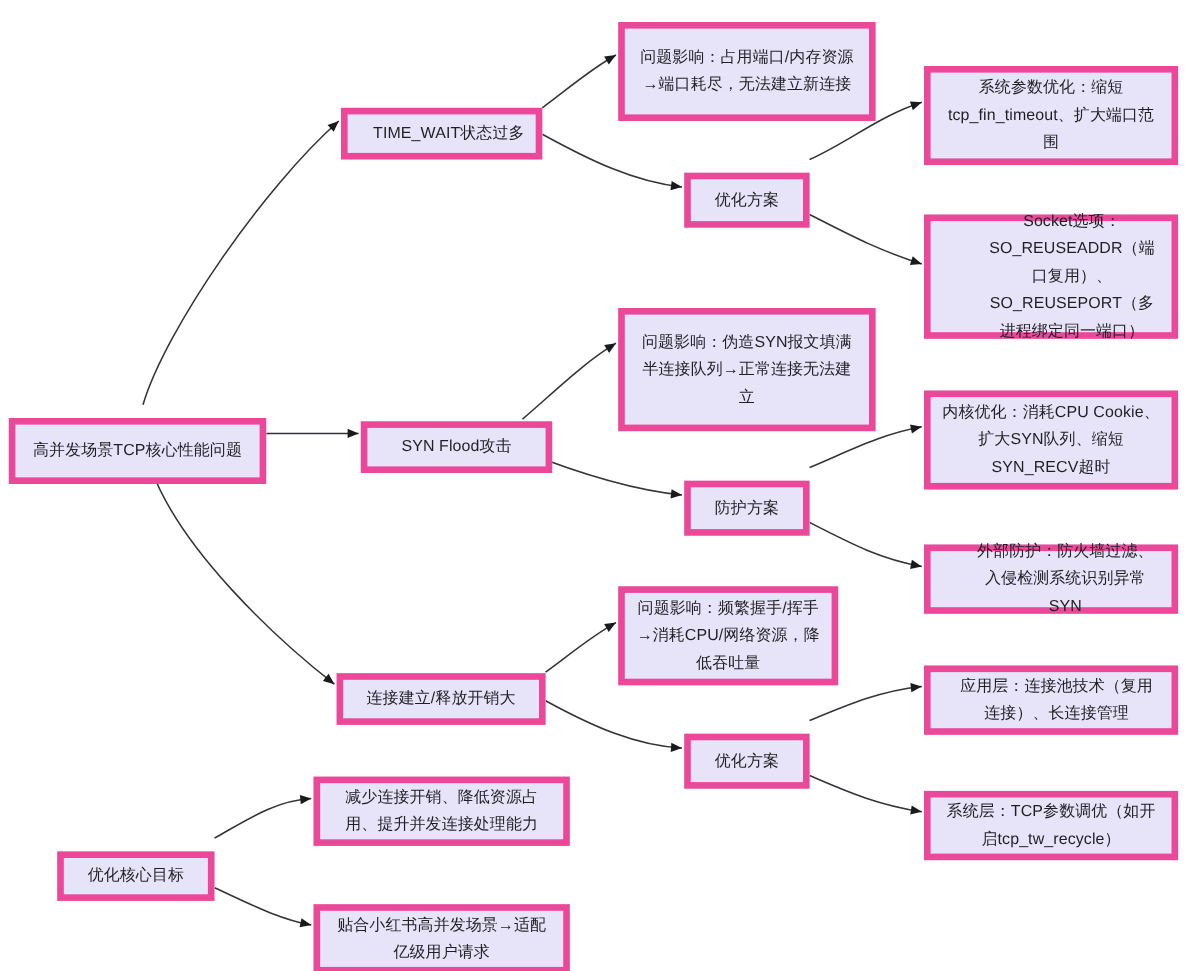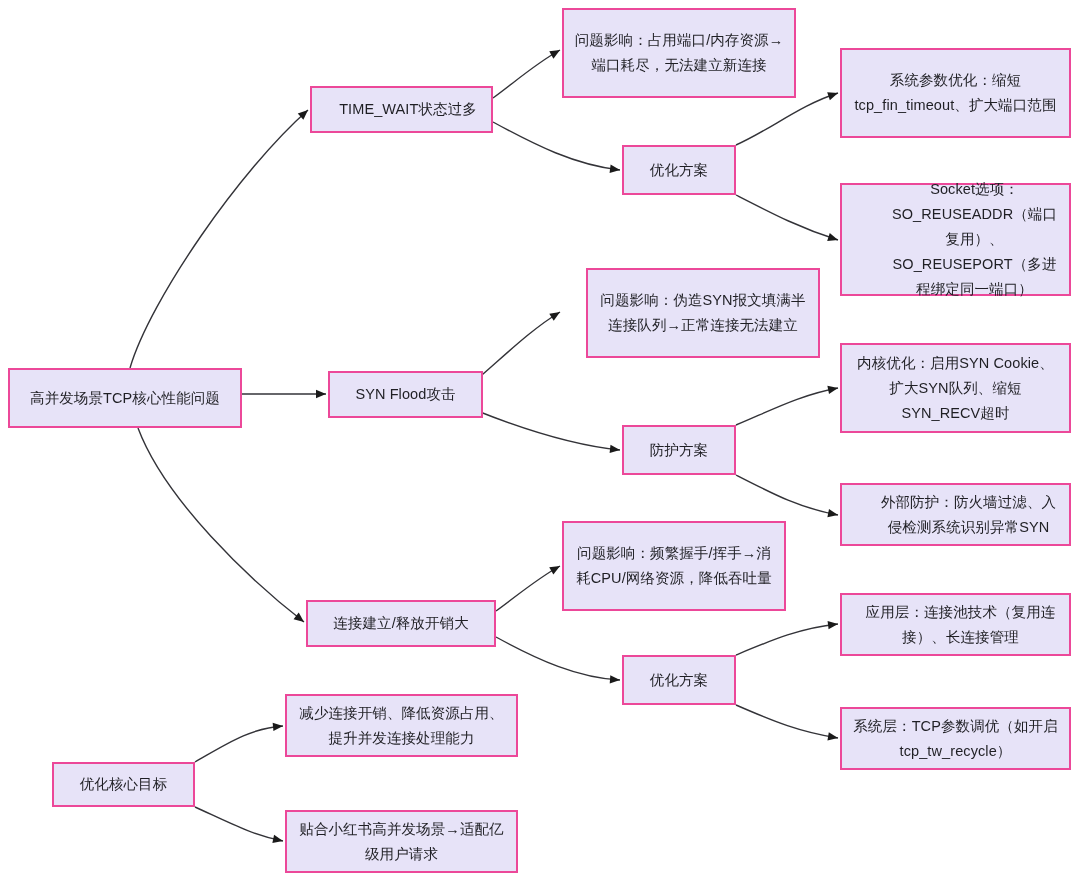--- a/index.html
+++ b/index.html
@@ -23,31 +23,32 @@
     position: absolute;
     left: 0;
     top: 0;
     width: 1080px;
     height: 883px;
   }
   .node {
     position: absolute;
     box-sizing: border-box;
     background: #E7E3F8;
-    border: 2px solid #ec4899;
+    border: 6px solid #ec4899;
     color: #1f1f24;
     display: flex;
     align-items: center;
     justify-content: center;
     text-align: center;
     font-size: 14.5px;
     line-height: 25px;
     letter-spacing: 0.1px;
     padding: 2px 10px;
     white-space: pre-line;
+    margin-top: 12px;
   }
   .edge-path {
     fill: none;
     stroke: #333338;
     stroke-width: 1.4px;
   }
   .arrow-head {
     fill: #1a1a1a;
   }
 </style>
@@ -91,27 +92,27 @@
       <path d="M 195 807 C 228 822 252 835 283 841" class="edge-path" stroke="#333338"></path>
       <polygon points="0,0 -10,-4.2 -10,4.2" class="arrow-head" transform="translate(283,841) rotate(11.898924623609222)"></polygon>
     </svg>
   <div id="node-layer">
       <div class="node" style="left: 8px; top: 368px; width: 234px; height: 60px;"><span>高并发场景TCP核心性能问题</span></div>
       <div class="node" style="left: 310px; top: 86px; width: 183px; height: 47px; padding-left: 23px;"><span>TIME_WAIT状态过多</span></div>
       <div class="node" style="left: 562px; top: 8px; width: 234px; height: 90px;"><span>问题影响：占用端口/内存资源→端口耗尽，无法建立新连接</span></div>
       <div class="node" style="left: 622px; top: 145px; width: 114px; height: 50px;"><span>优化方案</span></div>
       <div class="node" style="left: 840px; top: 48px; width: 231px; height: 90px;"><span>系统参数优化：缩短tcp_fin_timeout、扩大端口范围</span></div>
       <div class="node" style="left: 840px; top: 183px; width: 231px; height: 113px; padding-left: 48px;"><span>Socket选项：SO_REUSEADDR（端口复用）、SO_REUSEPORT（多进程绑定同一端口）</span></div>
-      <div class="node" style="left: 328px; top: 371px; width: 155px; height: 47px; text-align: right;"><span>SYN Flood攻击</span></div>
-      <div class="node" style="left: 586px; top: 268px; width: 234px; height: 90px; justify-content: center;"><span>问题影响：伪造SYN报文填满半连接队列→正常连接无法建立</span></div>
+      <div class="node" style="left: 328px; top: 371px; width: 174px; height: 47px; text-align: right;"><span>SYN Flood攻击</span></div>
+      <div class="node" style="left: 562px; top: 268px; width: 234px; height: 112px; justify-content: center;"><span>问题影响：伪造SYN报文填满半连接队列→正常连接无法建立</span></div>
       <div class="node" style="left: 622px; top: 425px; width: 114px; height: 50px;"><span>防护方案</span></div>
-      <div class="node" style="left: 840px; top: 343px; width: 231px; height: 90px;"><span>内核优化：启用SYN Cookie、扩大SYN队列、缩短SYN_RECV超时</span></div>
+      <div class="node" style="left: 840px; top: 343px; width: 231px; height: 90px;"><span>内核优化：消耗CPU Cookie、扩大SYN队列、缩短SYN_RECV超时</span></div>
       <div class="node" style="left: 840px; top: 483px; width: 231px; height: 63px; padding-left: 36px;"><span>外部防护：防火墙过滤、入侵检测系统识别异常SYN</span></div>
       <div class="node" style="left: 306px; top: 600px; width: 190px; height: 47px;"><span>连接建立/释放开销大</span></div>
-      <div class="node" style="left: 562px; top: 521px; width: 224px; height: 90px;"><span>问题影响：频繁握手/挥手→消耗CPU/网络资源，降低吞吐量</span></div>
+      <div class="node" style="left: 562px; top: 521px; width: 200px; height: 90px;"><span>问题影响：频繁握手/挥手→消耗CPU/网络资源，降低吞吐量</span></div>
       <div class="node" style="left: 622px; top: 655px; width: 114px; height: 50px;"><span>优化方案</span></div>
       <div class="node" style="left: 840px; top: 593px; width: 231px; height: 63px; padding-left: 20px;"><span>应用层：连接池技术（复用连接）、长连接管理</span></div>
       <div class="node" style="left: 840px; top: 707px; width: 231px; height: 63px;"><span>系统层：TCP参数调优（如开启tcp_tw_recycle）</span></div>
       <div class="node" style="left: 52px; top: 762px; width: 143px; height: 45px;"><span>优化核心目标</span></div>
       <div class="node" style="left: 285px; top: 694px; width: 233px; height: 63px; text-align: center;"><span>减少连接开销、降低资源占用、提升并发连接处理能力</span></div>
       <div class="node" style="left: 285px; top: 810px; width: 233px; height: 63px;"><span>贴合小红书高并发场景→适配亿级用户请求</span></div>
     </div>
 </div>
 
 </body></html>

